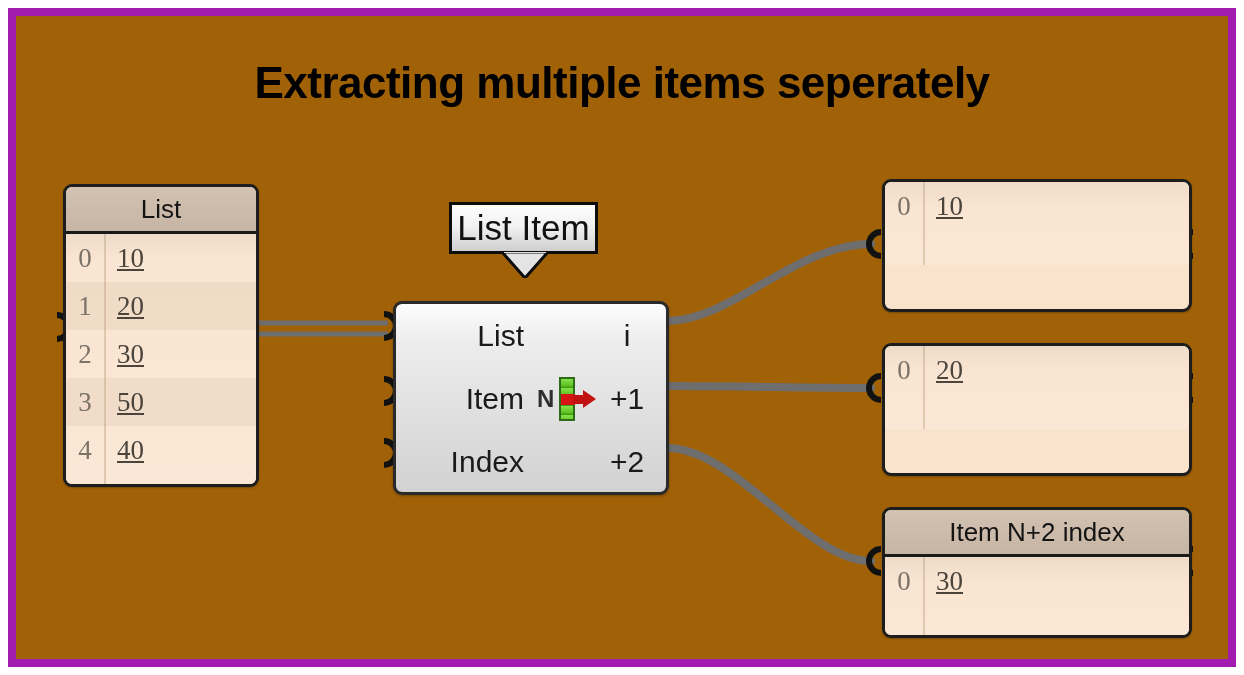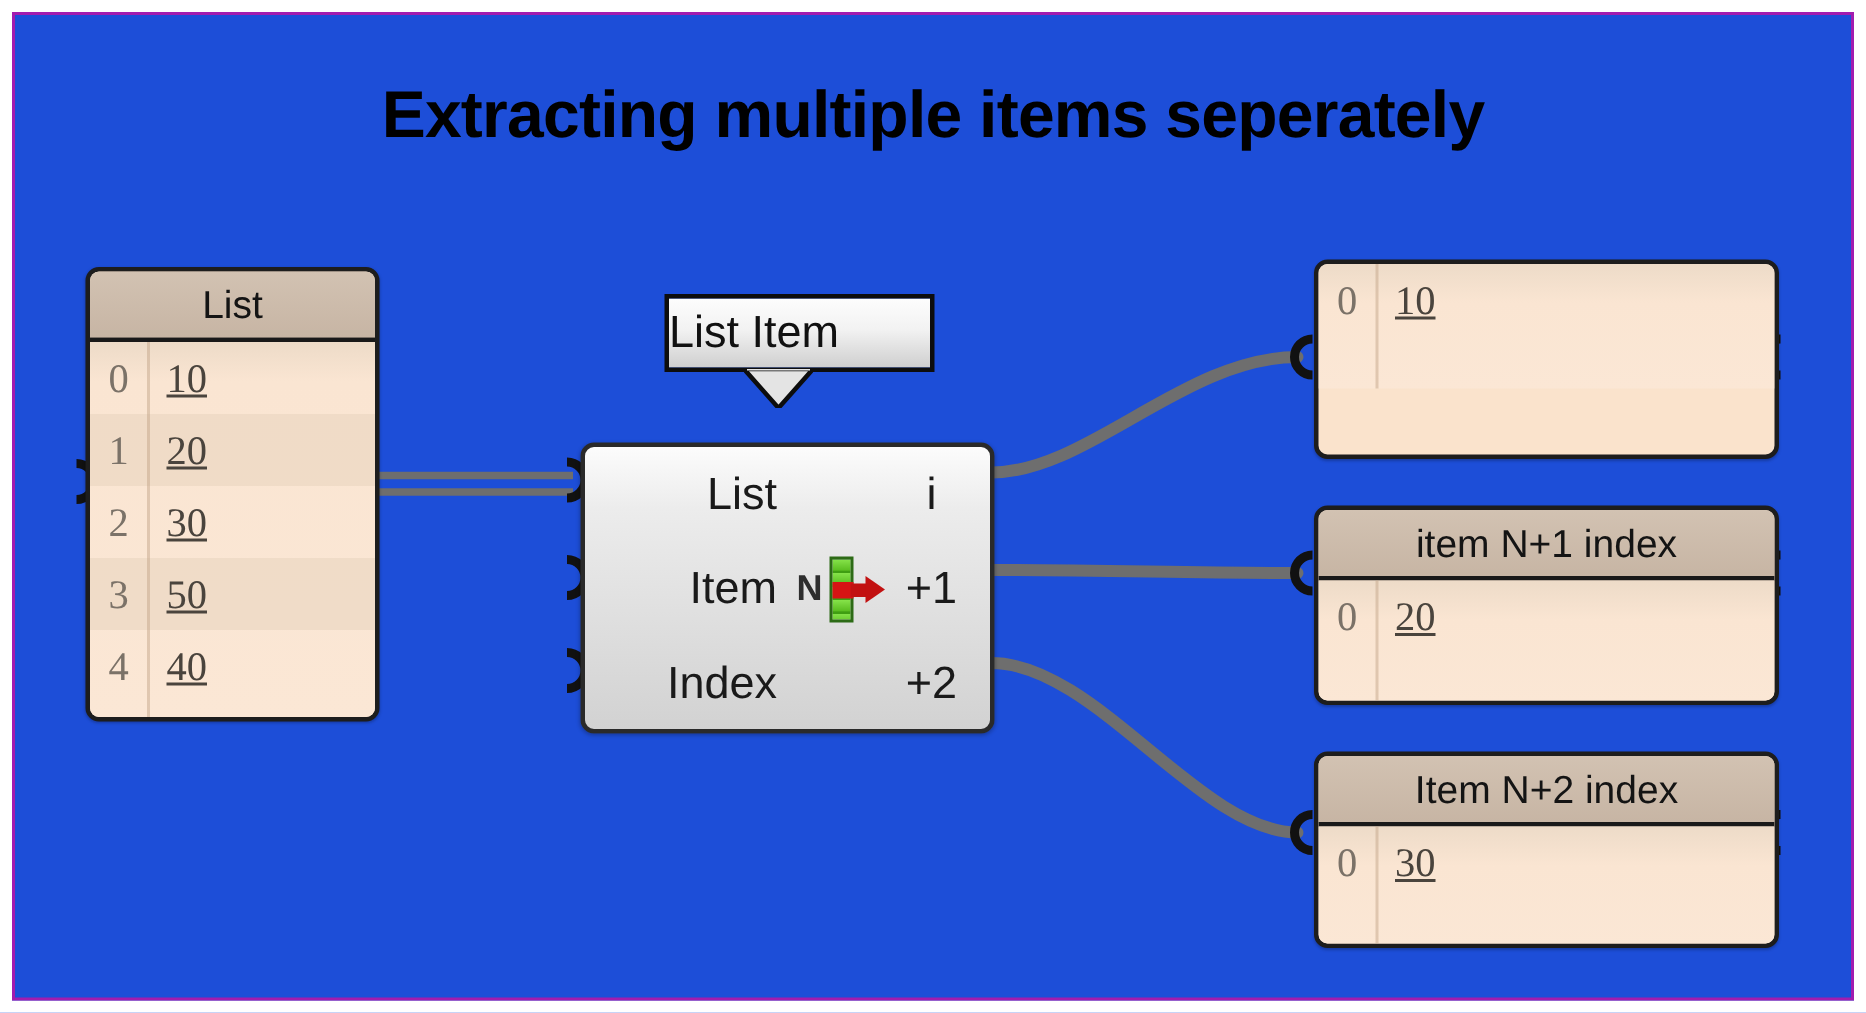--- a/index.html
+++ b/index.html
@@ -16,22 +16,22 @@
   }
 
   
   #canvas-frame {
     position: absolute;
     left: 8px;
     top: 8px;
     width: 1228px;
     height: 659px;
     box-sizing: border-box;
-    border: 2px solid #a21caf;
-    background: #1d4ed8;
+    border: 8px solid #a21caf;
+    background: #a16207;
   }
   #canvas-inner {
     position: absolute;
     inset: 0;
     overflow: hidden;
   }
 
   
   #page-title {
     position: absolute;
@@ -205,28 +205,28 @@
     border-top: 9px solid transparent;
     border-bottom: 9px solid transparent;
     border-left: 13px solid #c21111;
   }
 
   
   #node-tooltip {
     position: absolute;
     left: 433px;
     top: 186px;
-    width: 180px;
+    width: 149px;
     height: 52px;
     box-sizing: border-box;
     border: 3px solid #0d0d0d;
     background: linear-gradient(#fdfdfd 0%, #f2f2f2 45%, #cfcfcf 100%);
-    text-align: left;
+    text-align: center;
     line-height: 46px;
-    font-size: 30px;
+    font-size: 35px;
     color: #111111;
     white-space: nowrap;
   }
   #tooltip-tail {
     position: absolute;
     left: 486px;
     top: 236px;
     width: 46px;
     height: 26px;
   }
@@ -335,21 +335,20 @@
     <div id="out-panel-0" class="param-panel out-panel">
       <div class="param-body">
         <div class="param-row">
           <span class="row-index">0</span>
           <span class="row-value">10</span>
         </div>
       </div>
     </div>
 
     <div id="out-panel-1" class="param-panel out-panel">
-      <div class="param-header">item N+1 index</div>
       <div class="param-body">
         <div class="param-row">
           <span class="row-index">0</span>
           <span class="row-value">20</span>
         </div>
       </div>
     </div>
 
     <div id="out-panel-2" class="param-panel out-panel">
       <div class="param-header">Item N+2 index</div>

